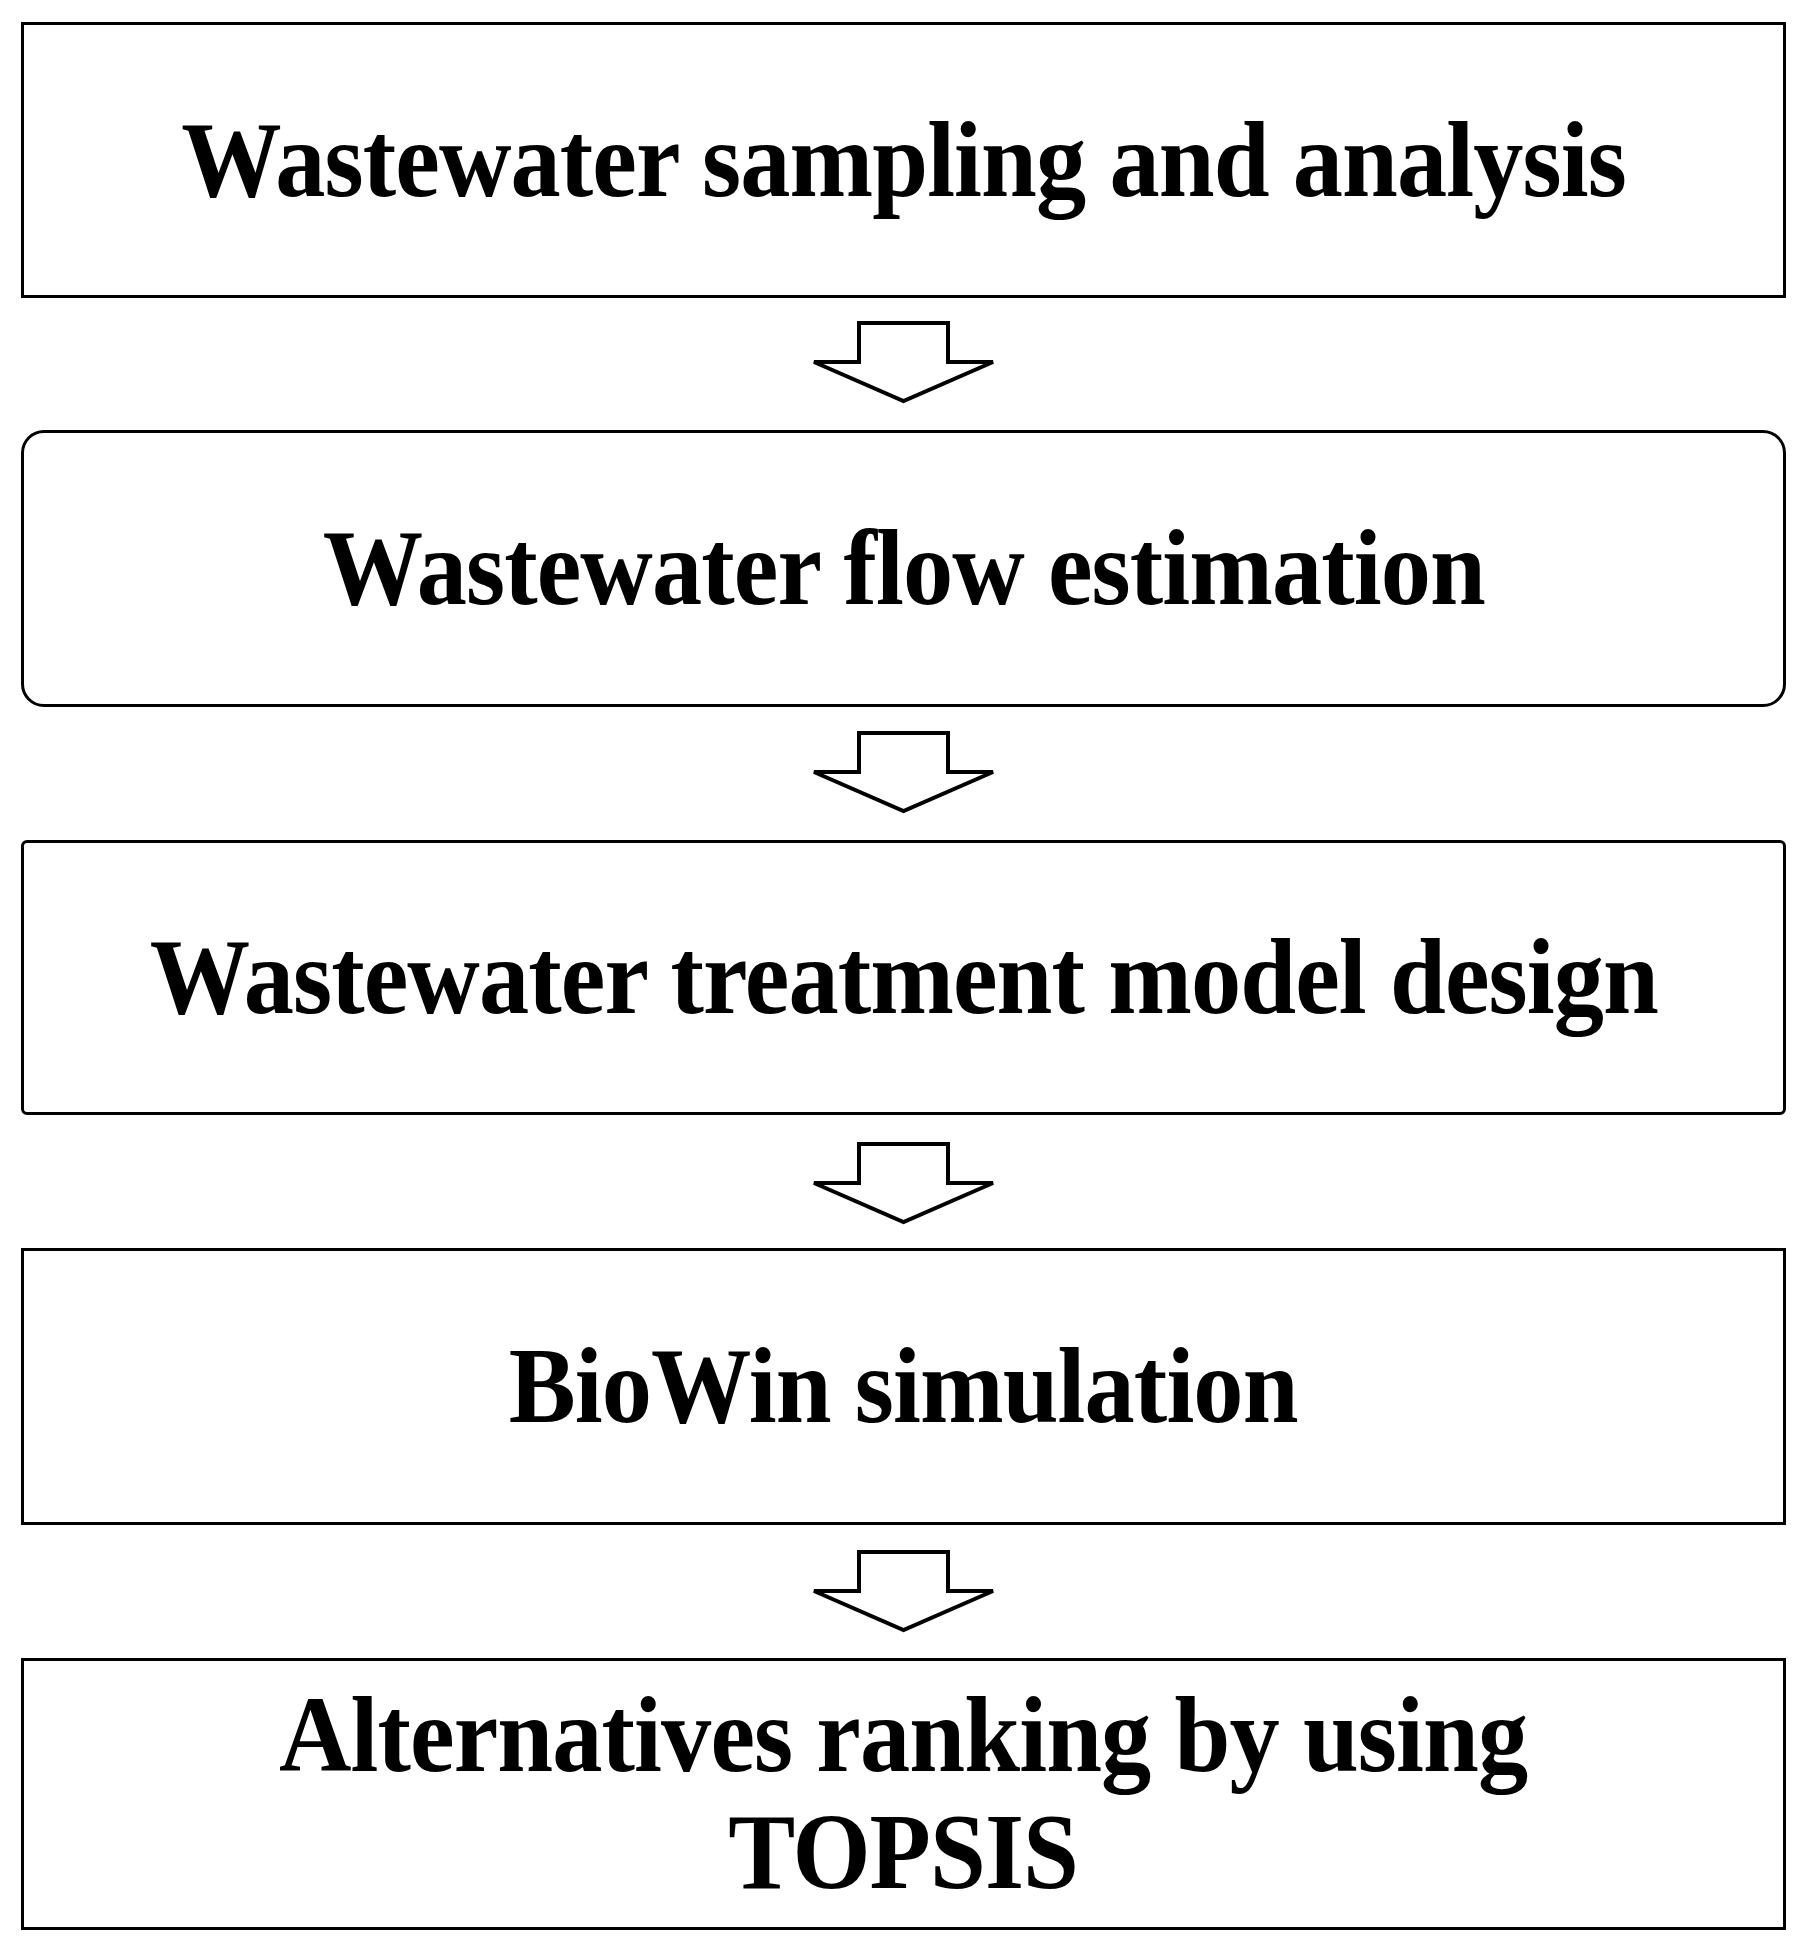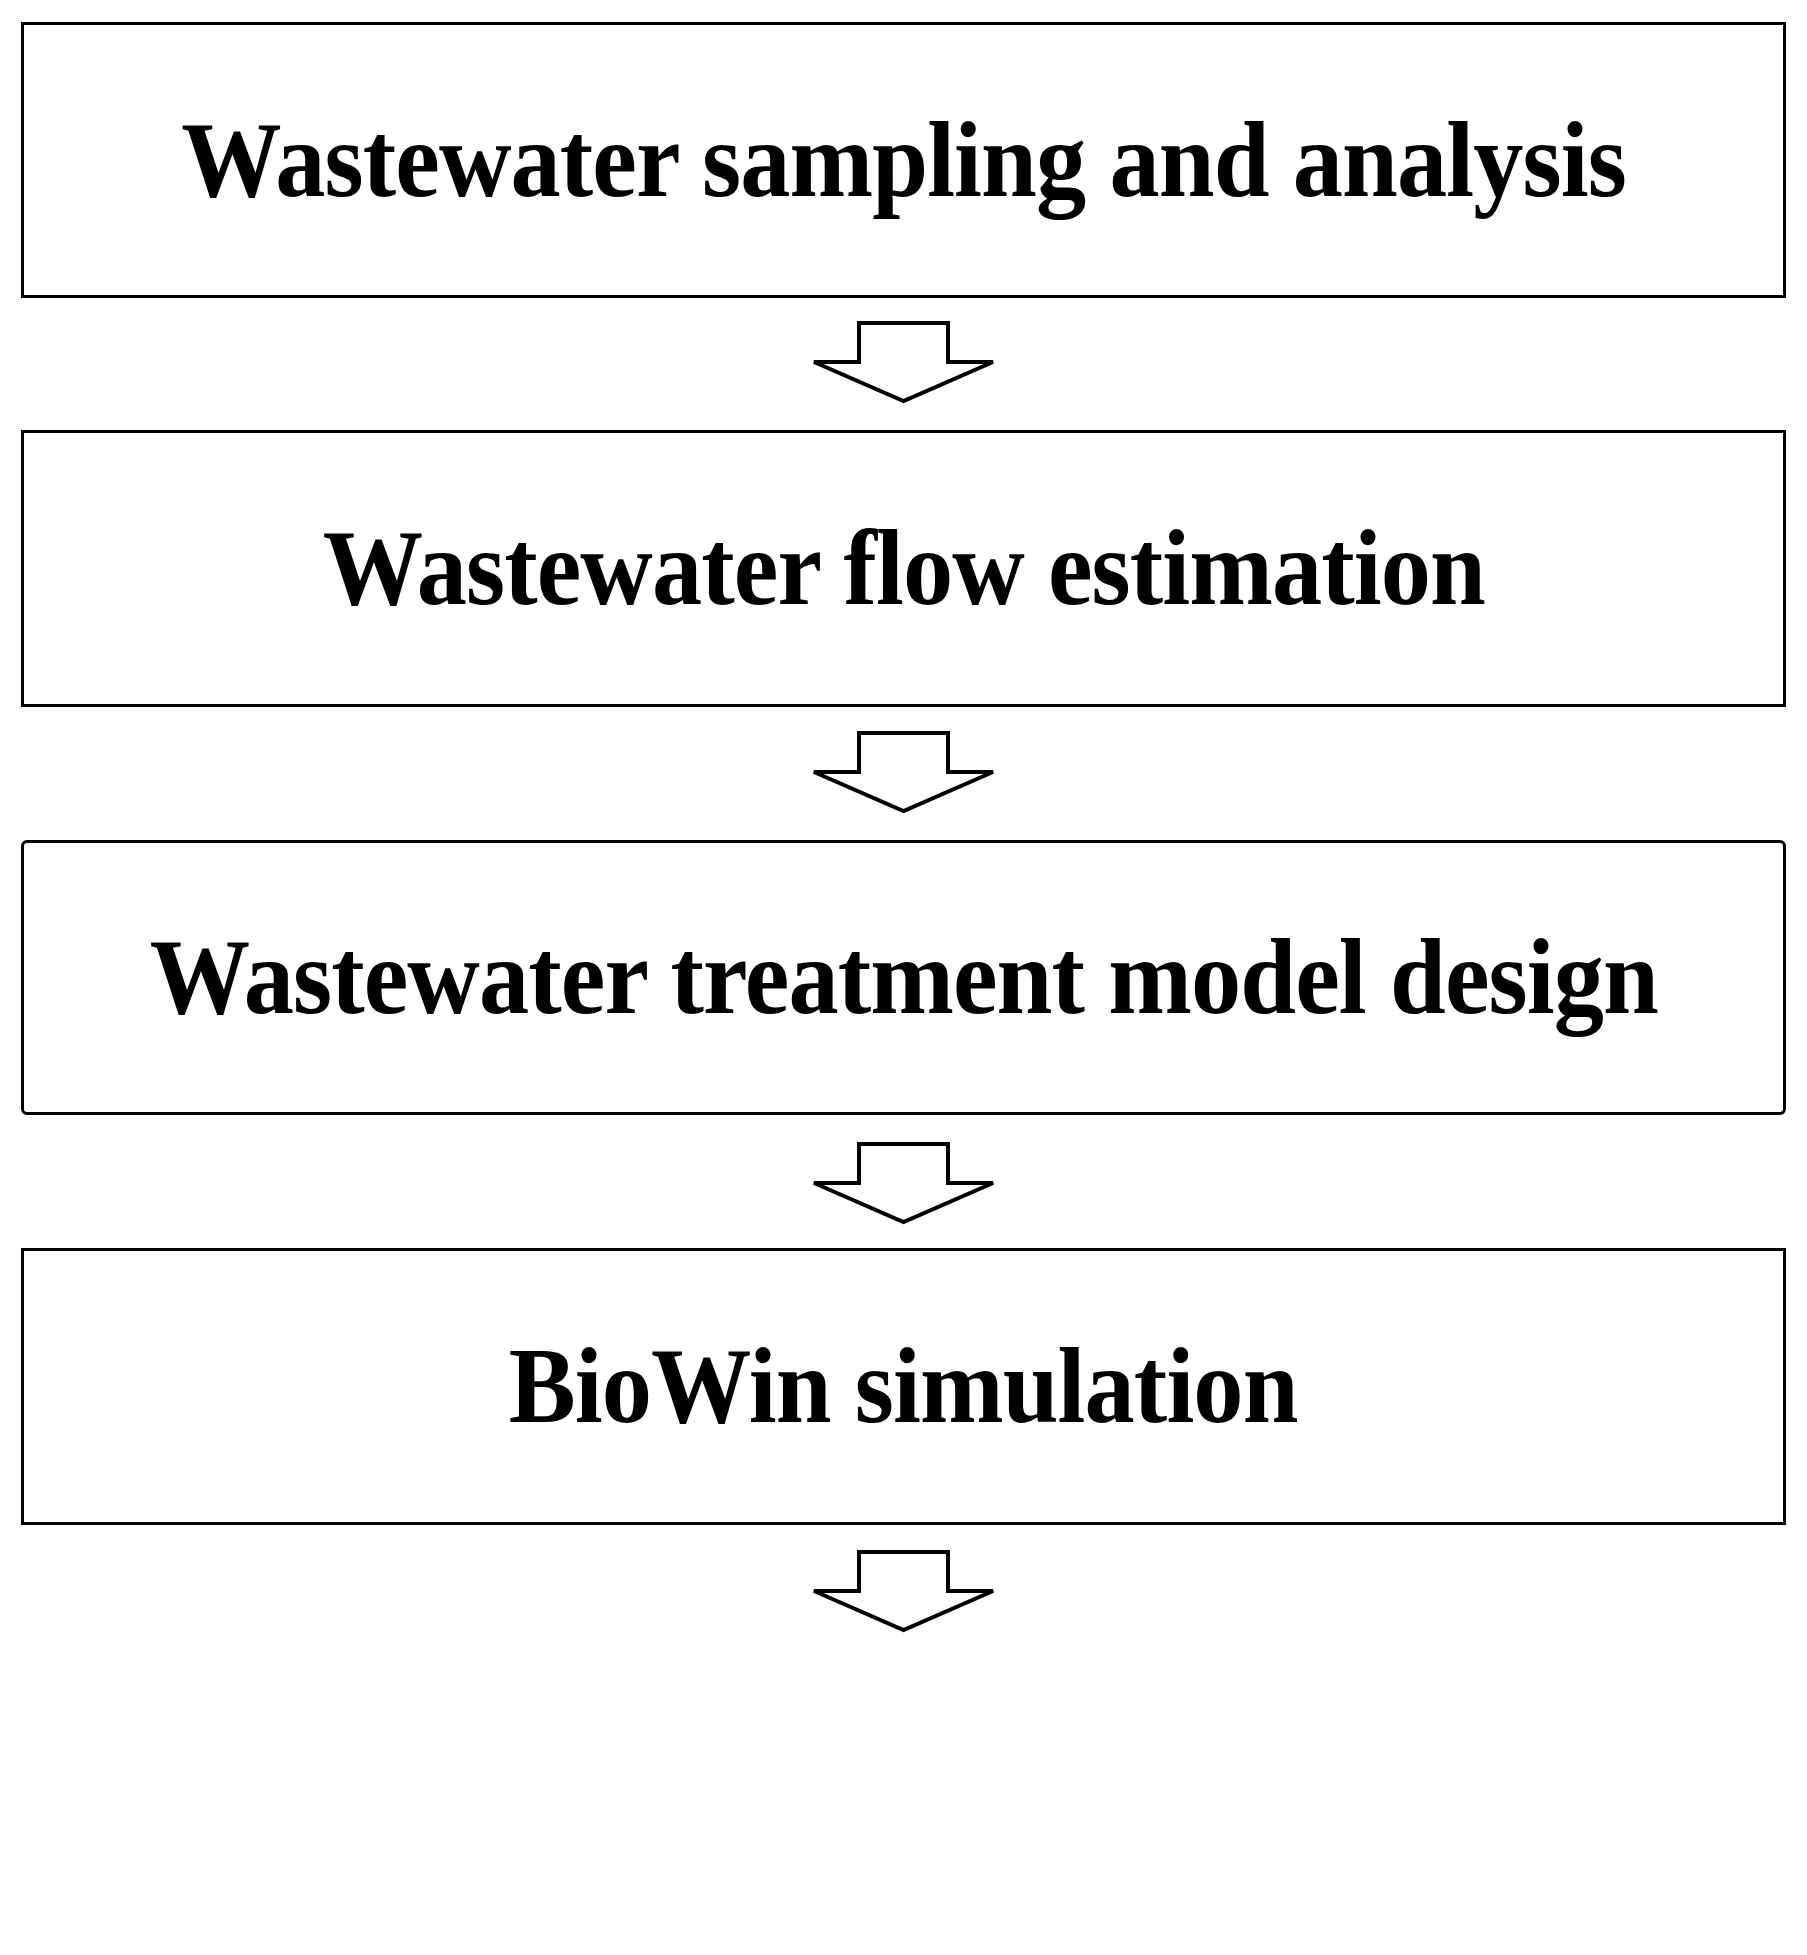--- a/index.html
+++ b/index.html
@@ -41,21 +41,21 @@
     color: #000000;
     letter-spacing: -1px;
     transform: scaleX(0.93);
     transform-origin: center center;
     white-space: pre-line;
     padding: 0 10px;
   }
 
   
   #box-1 { top: 22px;   height: 276px; }
-  #box-2 { top: 430px;  height: 277px; }
+  #box-2 { top: 430px;  height: 277px; border-radius: 23px; }
   #box-3 { top: 840px;  height: 275px; border-radius: 6px; }
   #box-4 { top: 1248px; height: 277px; }
   #box-5 { top: 1658px; height: 272px; }
 
   
   .flow-arrow {
     position: absolute;
     left: 811px;
     width: 185px;
     height: 84px;
@@ -115,14 +115,18 @@
   <div class="flow-box" id="box-4">
     <span class="flow-box-label">BioWin simulation</span>
   </div>
 
   <div class="flow-arrow" id="arrow-4">
     <svg viewBox="0 0 185 84" preserveAspectRatio="none" aria-hidden="true">
       <polygon points="48,3 137,3 137,42 182,42 92.5,81 3,42 48,42"></polygon>
     </svg>
   </div>
 
+  <div class="flow-box" id="box-5">
+    <span class="flow-box-label">Alternatives ranking by using
+TOPSIS</span>
+  </div>
 
 </div>
 
 </body></html>

